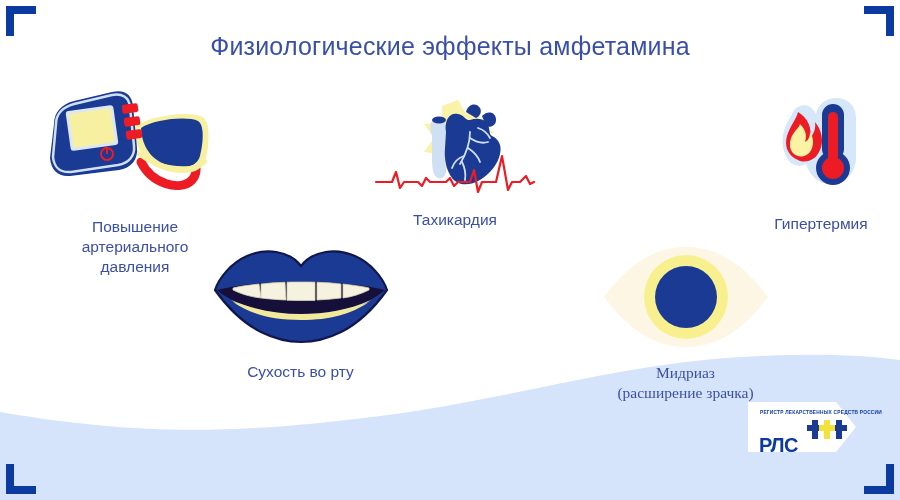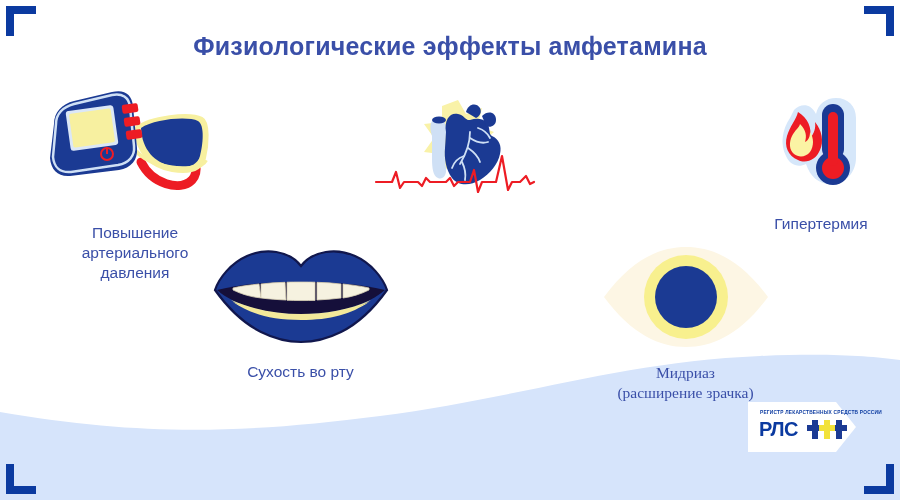--- a/index.html
+++ b/index.html
@@ -38,36 +38,36 @@
   .c-br .h{right:0;bottom:0;width:30px;height:8px;}
   .c-br .v{right:0;bottom:0;width:8px;height:30px;}
 
   
   .title{
     position:absolute;left:0;top:32px;width:900px;
     text-align:center;
     font-size:25px;
     letter-spacing:.2px;
     color:#3a4fa8;
-    font-weight:700;
+    font-weight:400;
   }
 
   
   .item{position:absolute;text-align:center;}
   .item .art{position:relative;margin:0 auto;}
   .item .label{
     color:#3a4fa8;
     font-size:15.5px;
     line-height:20px;
     font-weight:400;
     white-space:pre-line;
   }
 
   #item-bp   {left:20px;  top:88px;  width:230px;}
-  #item-bp   .label{margin-top:19px;}
+  #item-bp   .label{margin-top:13px;}
   #item-tachy{left:360px; top:92px;  width:190px;}
   #item-tachy .label{margin-top:8px;}
   #item-hyper{left:742px; top:88px;  width:158px;}
   #item-hyper .label{margin-top:10px;}
   #item-dry  {left:198px; top:248px; width:205px;}
   #item-dry  .label{margin-top:10px;}
   #item-myd  {left:578px; top:243px; width:215px;font-family:Liberation Serif, serif;}
   #item-myd  .label{margin-top:8px;}
 
   
@@ -80,21 +80,21 @@
     font-size:3.1px;
     letter-spacing:.15px;
     color:#0b3aa0;
     text-align:center;
     transform:scale(1.55);
     transform-origin:left top;
     white-space:nowrap;
     font-weight:700;
   }
   .logo .rls{
-    position:absolute;left:11px;top:16px;
+    position:absolute;left:11px;top:32px;
     font-size:20px;font-weight:700;color:#0b3aa0;
     letter-spacing:-.5px;
     font-family:"Liberation Sans", sans-serif;
   }
 </style>
 </head>
 <body>
 
 <div id="slide">
 
@@ -168,20 +168,21 @@
           <path d="M100,46 C106,50 112,52 118,50"></path>
           <path d="M98,56 C104,60 108,64 110,70"></path>
           <path d="M94,64 C88,66 84,70 82,76"></path>
           <path d="M92,70 C95,76 96,82 95,88"></path>
           <path d="M108,36 C114,38 118,42 120,46"></path>
         </g>
 
         <path d="M6,90 L22,90 L26,80 L30,96 L34,90 L48,90 L52,94 L56,86 L60,90 L76,90 L80,86 L84,94 L88,90 L100,90 L104,78 L108,100 L112,90 L126,90 L132,64 L138,98 L142,90 L150,90 L156,84 L160,92 L164,90" fill="none" stroke="#ed1c24" stroke-width="2.2" stroke-linejoin="round" stroke-linecap="round"></path>
       </svg>
     </div>
+    <div class="label">Тахикардия</div>
   </div>
 
   <div class="item" id="item-dry">
     <div class="art">
       <svg width="180" height="100" viewBox="0 0 180 100">
 
         <path d="M90,18 C102,2 126,0 144,8 C160,15 172,30 176,42 C166,56 150,74 130,84 C112,93 96,94 90,94 C84,94 68,93 50,84 C30,74 14,56 4,42 C8,30 20,15 36,8 C54,0 78,2 90,18 Z" fill="#1b3a93" stroke="#11174d" stroke-width="2.2"></path>
 
         <path d="M6,42 C30,36 60,34 90,34 C120,34 150,36 174,42 C158,56 128,66 90,66 C52,66 22,56 6,42 Z" fill="#150f3a"></path>
 

